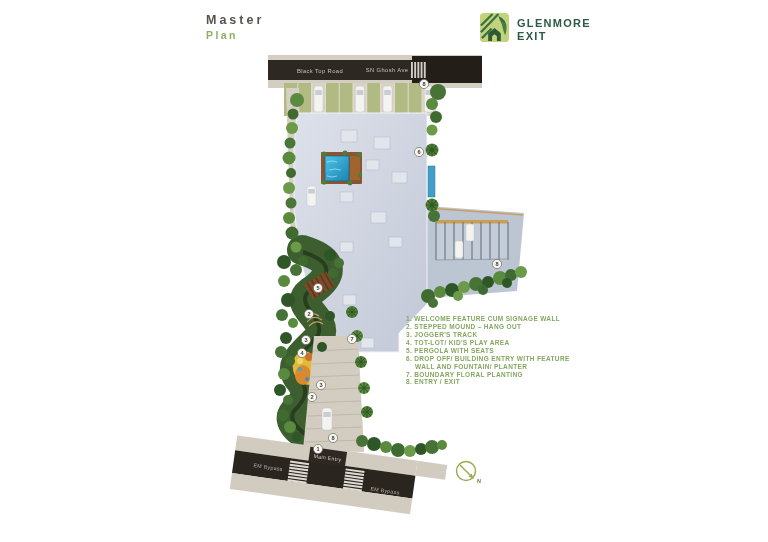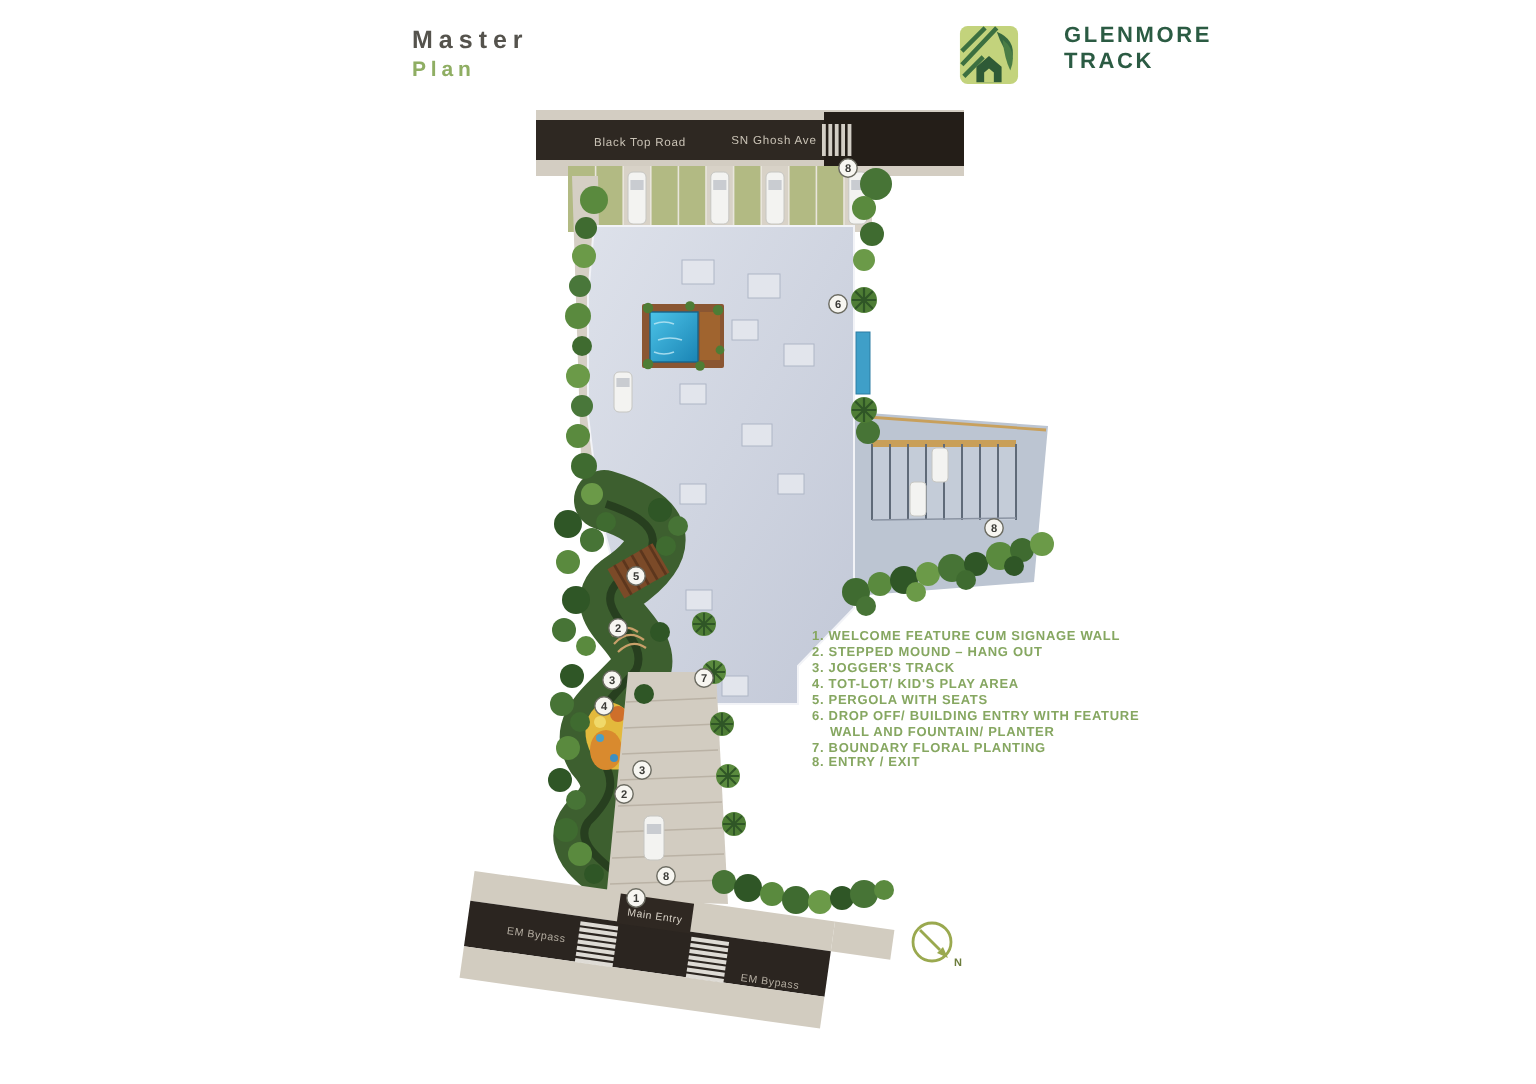--- a/index.html
+++ b/index.html
@@ -3,21 +3,21 @@
 <meta charset="utf-8">
 <style>
   html,body{margin:0;padding:0;background:#fff;}
   #page{position:relative;width:660px;height:542px;background:#ffffff;overflow:hidden;
         font-family:"Liberation Sans",sans-serif;}
   
   .title-block{position:absolute;left:206px;top:13px;}
   .title-main{font-size:12.5px;font-weight:700;letter-spacing:3px;color:#55534d;}
   .title-sub{font-size:10.5px;font-weight:600;letter-spacing:2.4px;color:#8fae63;margin-top:2px;}
   
-  .logo{position:absolute;left:479px;top:12px;display:flex;align-items:flex-start;gap:22px;}
+  .logo{position:absolute;left:479px;top:12px;display:flex;align-items:flex-end;gap:7px;}
   .logo-text div{font-size:11px;font-weight:700;letter-spacing:1.3px;color:#2b5b43;line-height:13px;}
   
   .legend{position:absolute;left:406px;top:315px;width:182px;}
   .legend-title{font-size:15px;font-weight:600;letter-spacing:2.6px;color:#403f3b;margin-bottom:10px;}
   .legend ol{list-style:none;margin:0;padding:0;}
   .legend li{font-size:6.5px;font-weight:700;letter-spacing:.35px;line-height:7.6px;
              color:#86a761;padding-left:9px;text-indent:-9px;margin-bottom:.4px;}
   
   svg text{font-family:"Liberation Sans",sans-serif;}
   .roadlbl{font-size:5.8px;fill:#c9c2b5;letter-spacing:.4px;text-anchor:middle;}
@@ -41,21 +41,21 @@
     <svg width="31" height="31" viewBox="0 0 32 32">
       <rect x="1" y="1" width="30" height="30" rx="4" fill="#c3d37c"></rect>
       <path d="M2,14 L14,2 M2,21 L20,2 M3,27 L13,17" stroke="#3c7040" stroke-width="2.3" fill="none"></path>
       <path d="M20,4 Q30,8 28,18 Q23,13 20,4 Z" fill="#37693f"></path>
       <path d="M23,8 Q31,14 27,24 Q24,18 23,8 Z" fill="#4a7d45"></path>
       <path d="M9.5,30 L9.5,22 L16,16.5 L22.5,22 L22.5,30 Z" fill="#2e5a36"></path>
       <path d="M13.5,30 L13.5,25 L16,23 L18.5,25 L18.5,30 Z" fill="#c3d37c"></path>
     </svg>
     <div class="logo-text">
       <div>GLENMORE</div>
-      <div>TRACK</div>
+      <div>EXIT</div>
     </div>
   </div>
 
   <svg width="768" height="542" viewBox="0 0 768 542" style="position:absolute;left:0;top:0;">
 
     <defs>
       <linearGradient id="roofGrad" x1="0" y1="0" x2="1" y2="1">
         <stop offset="0" stop-color="#dde1ea"></stop>
           <stop offset="1" stop-color="#c2c8d7"></stop>
       </linearGradient>

